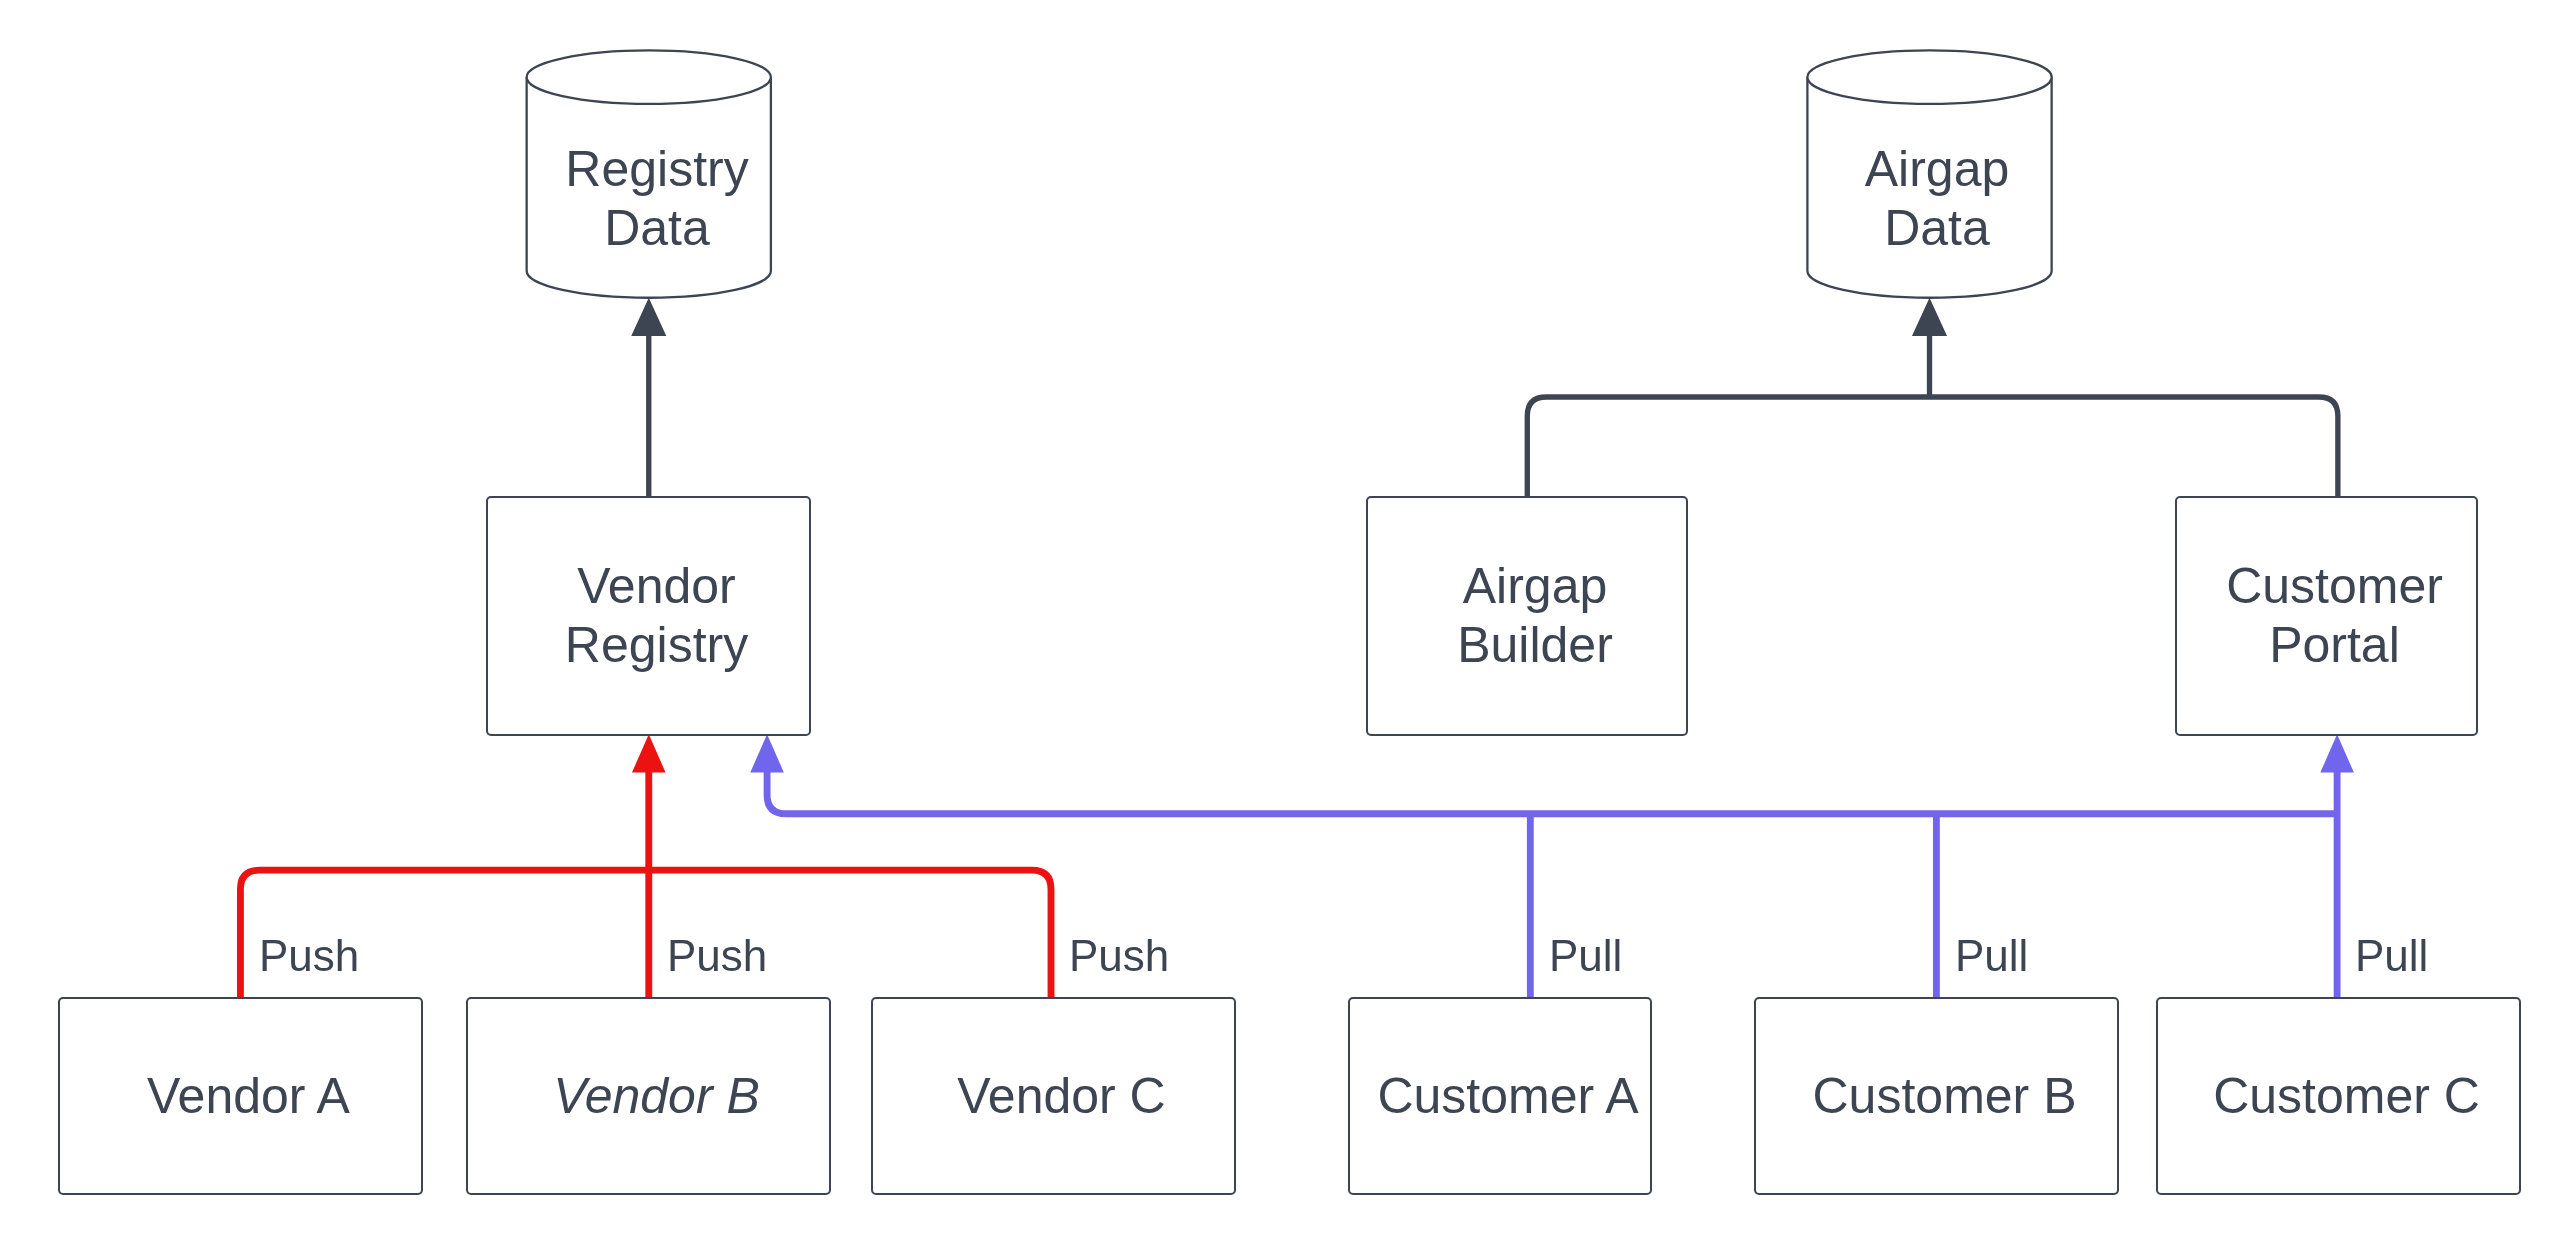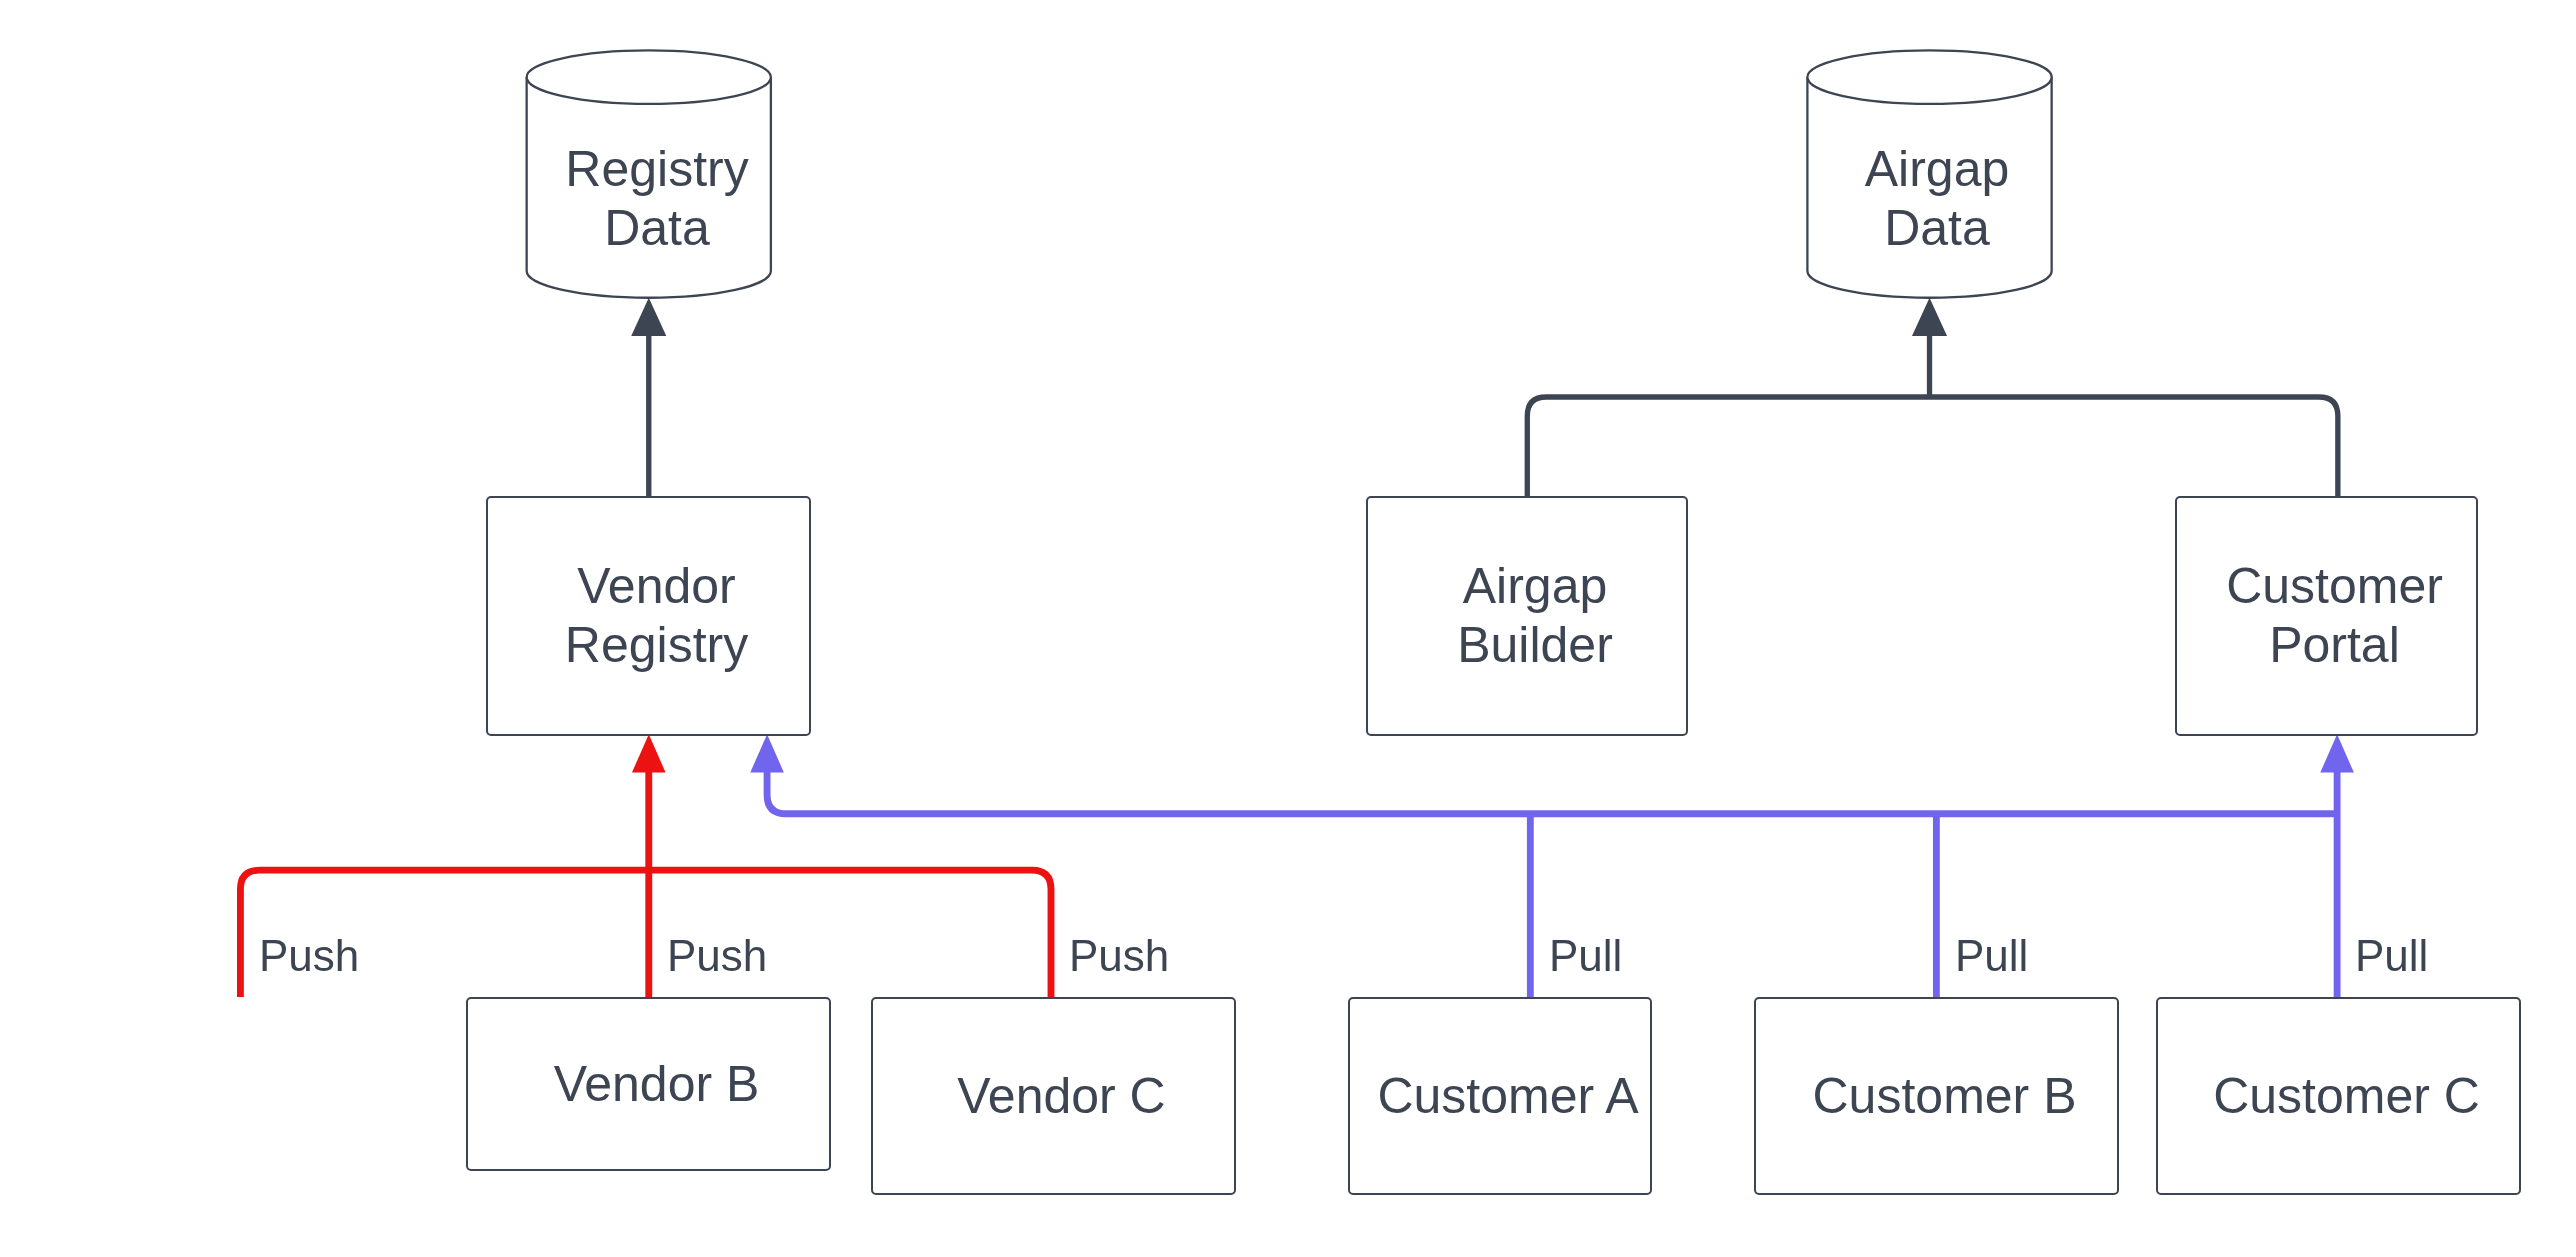--- a/index.html
+++ b/index.html
@@ -96,21 +96,22 @@
   <div class="node cylinder-label" style="left:1807px; top:92px; width:244px; height:214px;">Airgap
 Data</div>
 
   <div class="node rect" style="left:486px; top:496px; width:325px; height:240px;">Vendor
 Registry</div>
   <div class="node rect" style="left:1366px; top:496px; width:322px; height:240px;">Airgap
 Builder</div>
   <div class="node rect" style="left:2175px; top:496px; width:303px; height:240px;">Customer
 Portal</div>
 
-  <div class="node rect" style="left:466px; top:997px; width:365px; height:174px;">Vendor B</div>
+  <div class="node rect" style="left:58px; top:997px; width:365px; height:198px;">Vendor A</div>
+  <div class="node rect" style="left:466px; top:997px; width:365px; height:198px;font-style:italic;">Vendor B</div>
   <div class="node rect" style="left:871px; top:997px; width:365px; height:198px;">Vendor C</div>
   <div class="node rect" style="left:1348px; top:997px; width:304px; height:198px;">Customer A</div>
   <div class="node rect" style="left:1754px; top:997px; width:365px; height:198px;">Customer B</div>
   <div class="node rect" style="left:2156px; top:997px; width:365px; height:198px;">Customer C</div>
 
   <div class="edge-label" style="left:259px; top:934px;">Push</div>
   <div class="edge-label" style="left:667px; top:934px;">Push</div>
   <div class="edge-label" style="left:1069px; top:934px;">Push</div>
   <div class="edge-label" style="left:1549px; top:934px;">Pull</div>
   <div class="edge-label" style="left:1955px; top:934px;">Pull</div>

